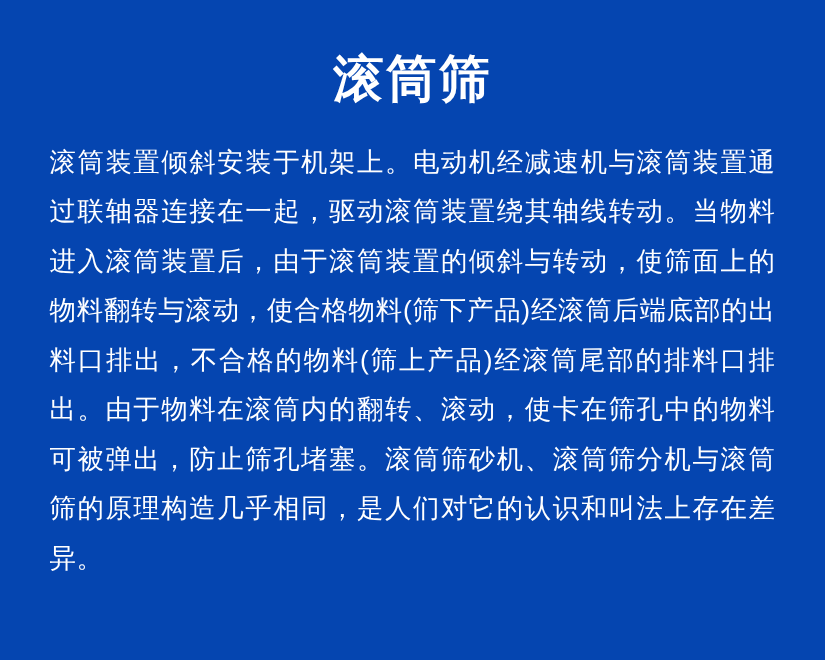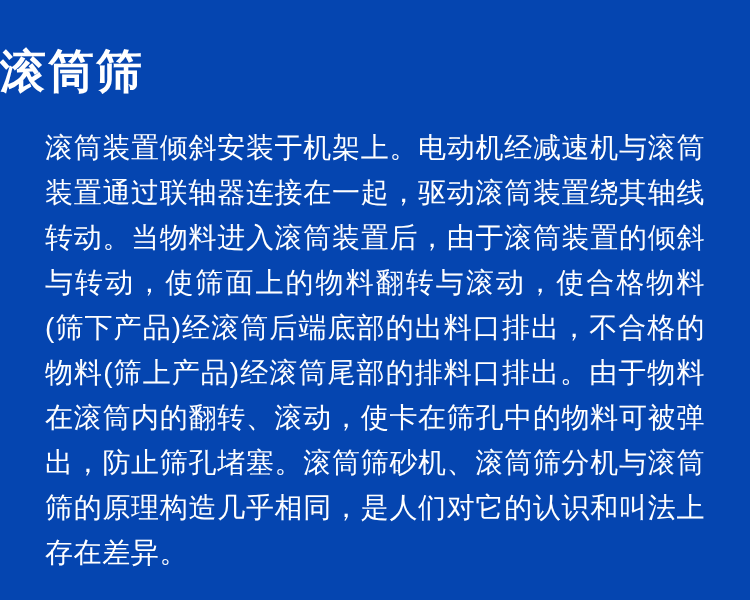--- a/index.html
+++ b/index.html
@@ -15,30 +15,30 @@
     }
     .page {
       width: 750px;
       height: 600px;
       box-sizing: border-box;
       background: var(--bg-color, #0545b0);
     }
     .title {
       margin: 0;
       padding-top: 44px;
-      text-align: left;
+      text-align: center;
       font-size: 46px;
       font-weight: bold;
       line-height: 1.2;
       color: var(--text-color, #ffffff);
       letter-spacing: 2px;
     }
     .body-text {
       margin: 26px 45px 0 45px;
-      font-size: 28px;
+      font-size: 24px;
       line-height: 45px;
       color: var(--text-color, #ffffff);
       text-align: justify;
       letter-spacing: 0.6px;
       word-break: break-all;
     }
   </style>
 </head>
 <body>
 

